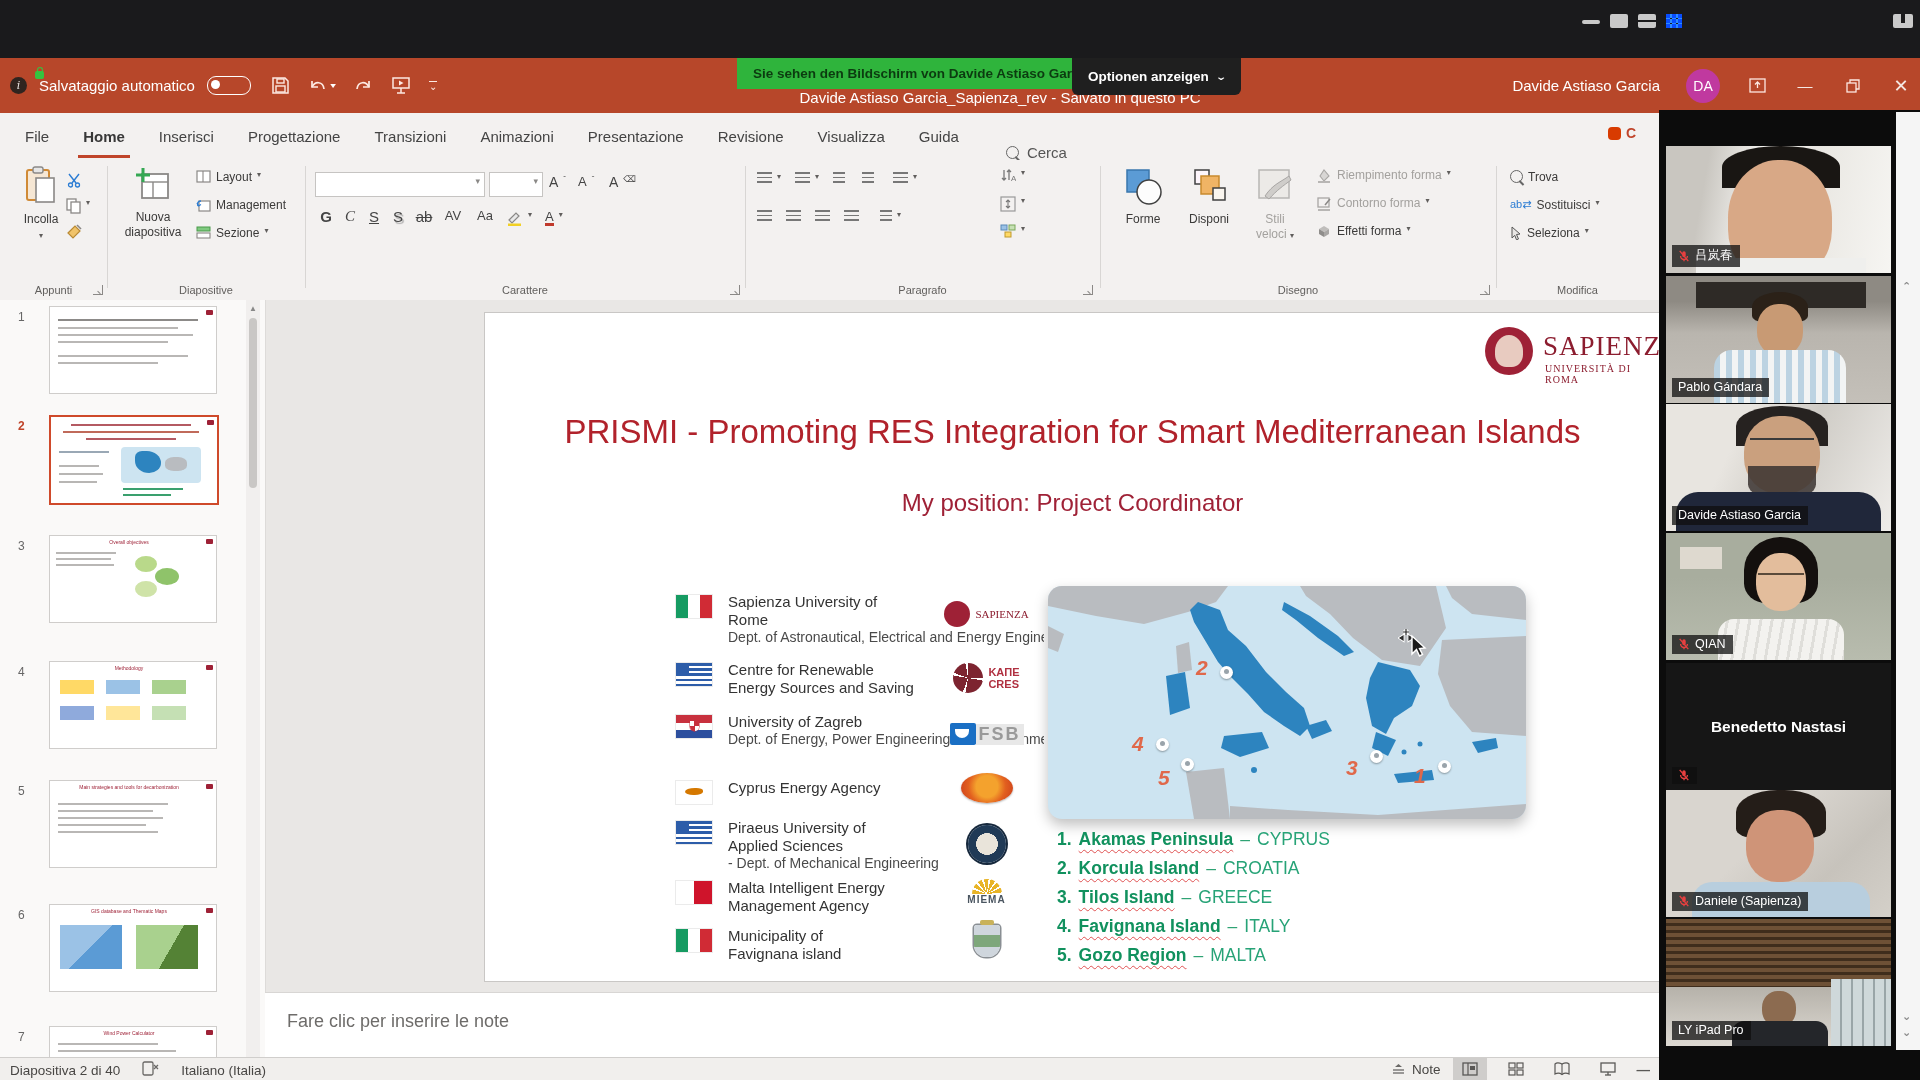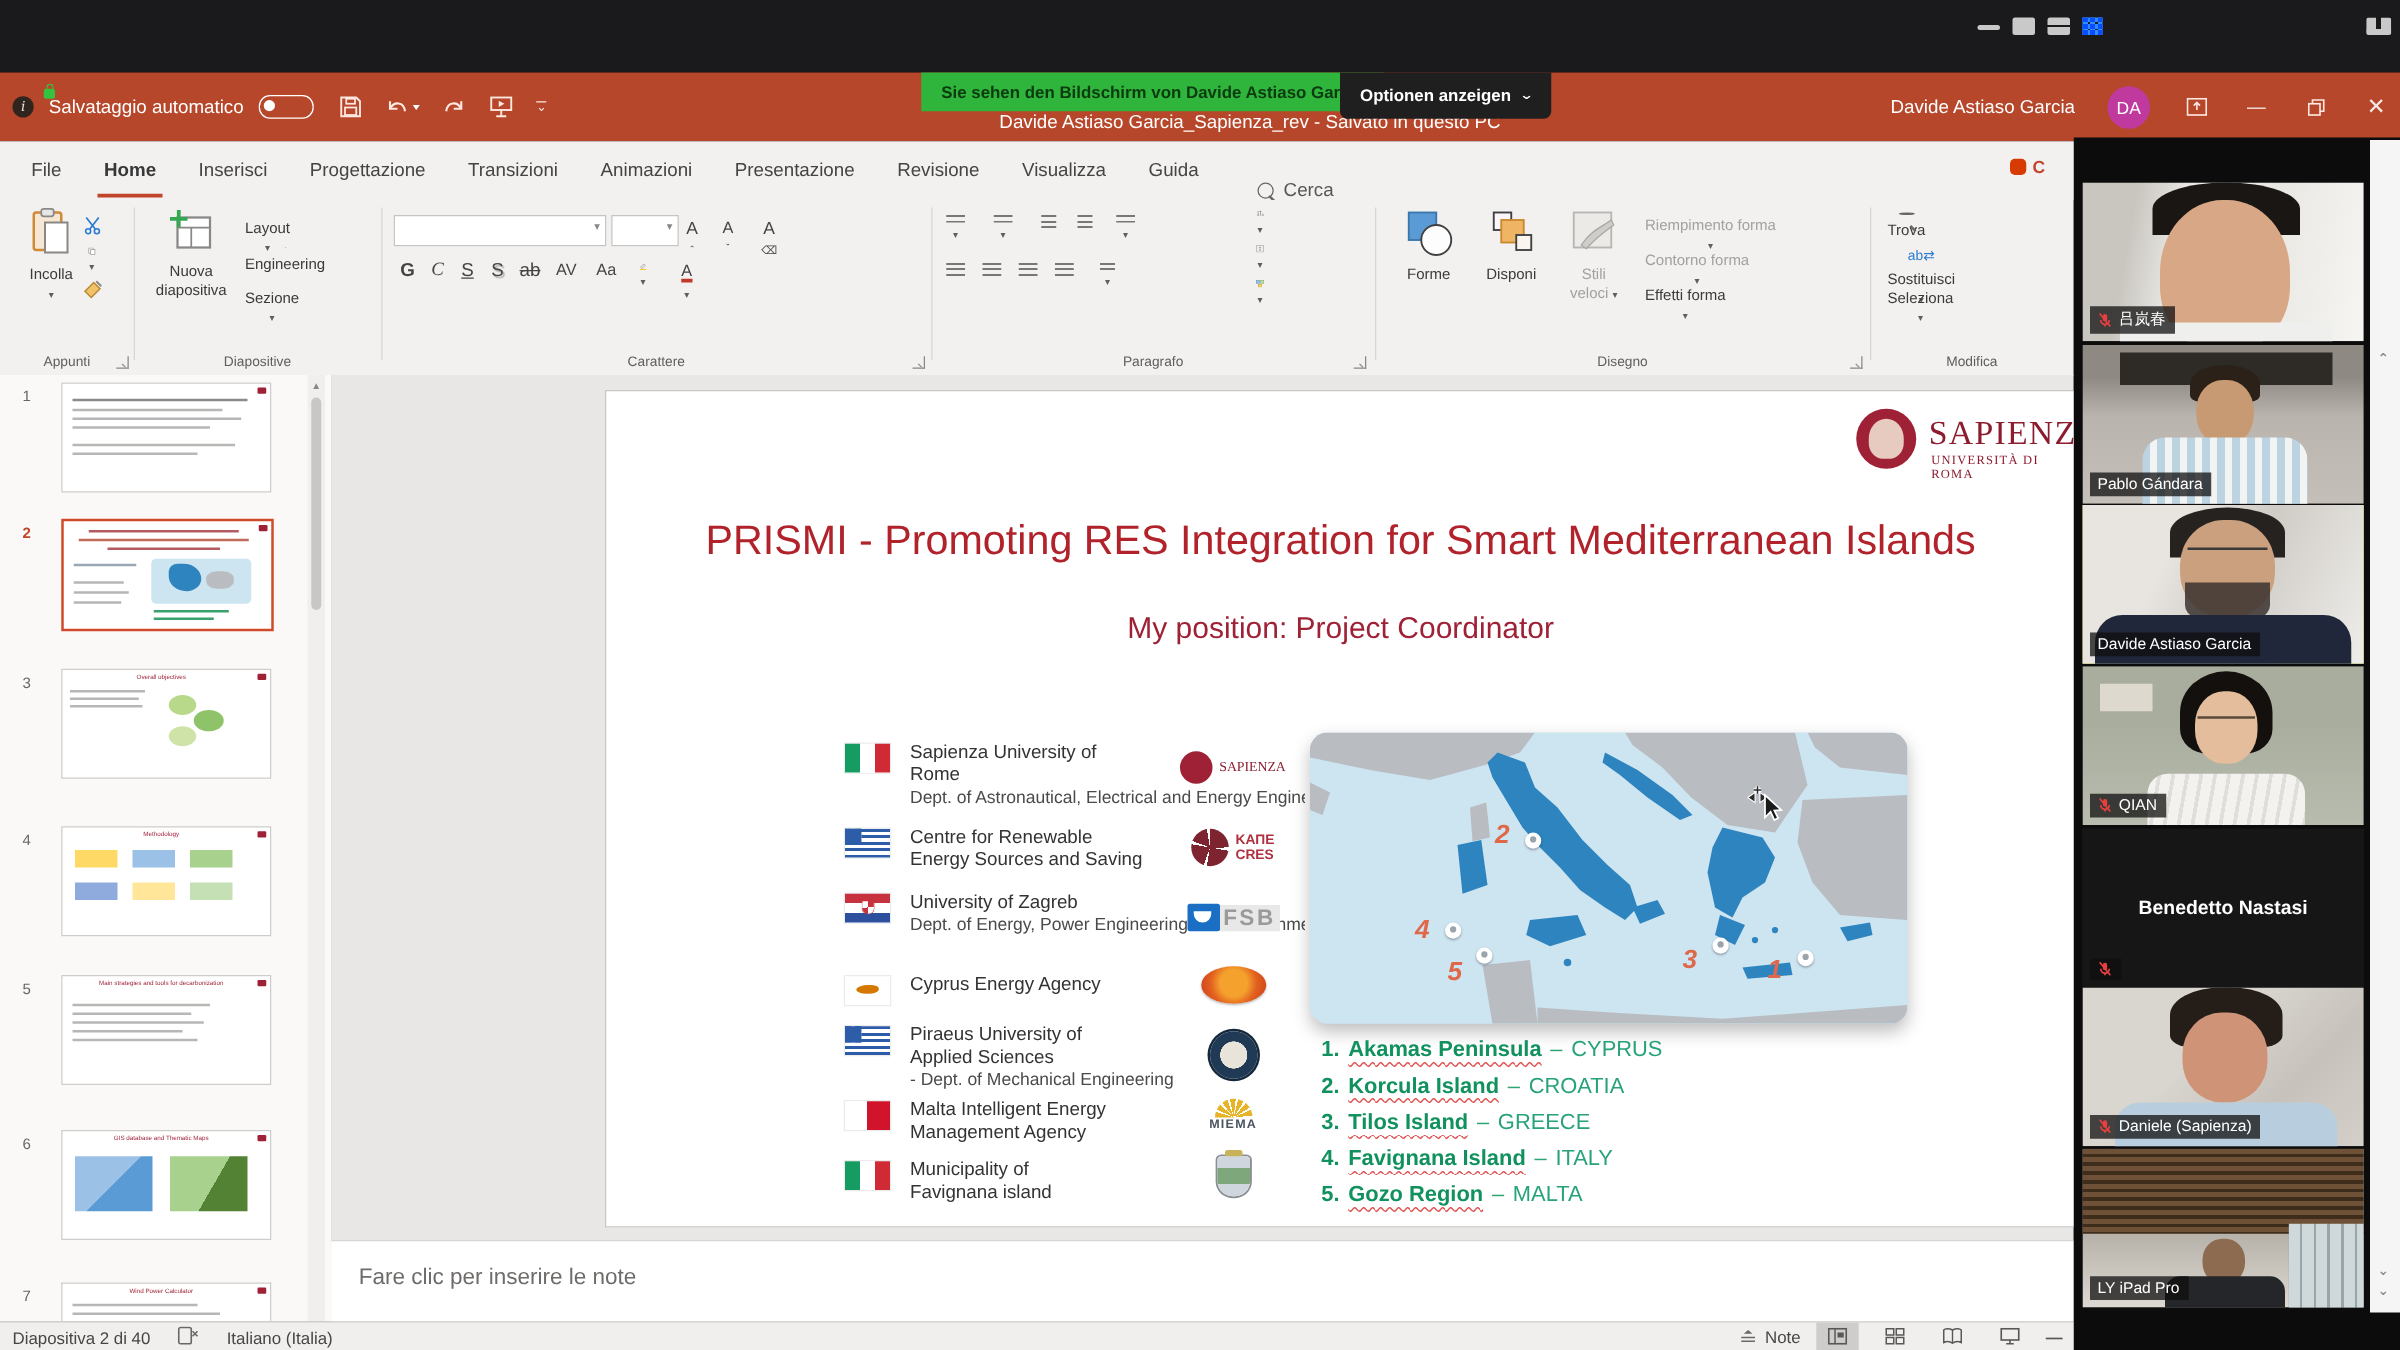--- a/index.html
+++ b/index.html
@@ -49,21 +49,21 @@
   .lens::after{content:"";position:absolute;left:9px;top:9px;width:6px;height:1.7px;background:#666;transform:rotate(45deg);transform-origin:0 0;}
   .share-c{left:1608px;top:125px;display:flex;align-items:center;gap:5px;font-size:14px;color:#c0452b;font-weight:bold;}
   .share-c .dot{width:13px;height:13px;border-radius:4px;background:#d83b01;}
   .ribbon-body{left:0;top:160px;width:1659px;height:140px;background:#f3f1f0;border-bottom:1px solid #d6d4d2;}
   .gdiv{position:absolute;top:6px;width:1px;height:122px;background:#d8d6d4;}
   .glabel{position:absolute;bottom:4px;font-size:11px;color:#605e5c;text-align:center;}
   .dlaunch{position:absolute;bottom:5px;width:9px;height:9px;border-right:1px solid #8a8886;border-bottom:1px solid #8a8886;}
   .dlaunch::after{content:"";position:absolute;right:1px;bottom:1px;width:4px;height:1px;background:#8a8886;transform:rotate(45deg);}
   .bigbtn{position:absolute;top:6px;width:62px;text-align:center;font-size:12px;color:#3b3a39;line-height:15px;}
   .bigbtn .bicon{display:flex;justify-content:center;margin-bottom:6px;}
-  .smallbtn{position:absolute;display:flex;align-items:center;gap:5px;font-size:12px;color:#3b3a39;height:20px;flex-direction:column;}
+  .smallbtn{position:absolute;display:flex;align-items:flex-start;gap:5px;font-size:12px;color:#3b3a39;height:20px;}
   .smallbtn.dis{color:#a3a19e;}
   .carr{font-size:8px;color:#605e5c;}
   .combo{position:absolute;height:23px;background:#fff;border:1px solid #c6c4c2;}
   .combo::after{content:"▾";position:absolute;right:4px;top:3px;font-size:9px;color:#8a8886;}
   .fbtn{position:absolute;top:48px;font-size:15px;color:#444;width:20px;text-align:center;}
   .lns{display:inline-block;width:15px;height:11px;background:repeating-linear-gradient(180deg,#777 0 1.6px,transparent 1.6px 4.6px);}
   .lns.c{background:repeating-linear-gradient(180deg,#777 0 1.6px,transparent 1.6px 4.6px);width:12px;}
   
   .workspace{left:0;top:300px;width:1659px;height:757px;background:#e9e7e5;}
   .thumbs{position:absolute;left:0;top:0;width:265px;height:757px;background:#faf9f8;overflow:hidden;border-right:1px solid #dddbd9;}
@@ -357,21 +357,21 @@
         </svg>
       <span>Layout</span>
         <span class="carr">▾</span>
     </div>
     <div class="smallbtn" style="left:196px;top:38px;">
       <svg width="15" height="14" viewBox="0 0 15 14">
           <rect x="3" y="3" width="11" height="10" fill="#fff" stroke="#8a8886" stroke-width="1.2"></rect>
           <path d="M5 3 C2 3,1 5,2 8" fill="none" stroke="#2b7cd3" stroke-width="1.4"></path>
           <path d="M1 5 L2.5 8 L5 6.5" fill="none" stroke="#2b7cd3" stroke-width="1.2"></path>
         </svg>
-      <span>Engineering</span>
+      <span>Management</span>
     </div>
     <div class="smallbtn" style="left:196px;top:66px;">
       <svg width="15" height="13" viewBox="0 0 15 13">
           <rect x="1" y="1" width="13" height="4" fill="#7fc97f" stroke="#4a9a4a" stroke-width="1"></rect>
           <rect x="1" y="7" width="13" height="5" fill="#fff" stroke="#8a8886" stroke-width="1.1"></rect>
         </svg>
       <span>Sezione</span>
         <span class="carr">▾</span>
     </div>
     <div class="glabel" style="left:107px;width:198px;">Diapositive</div>

